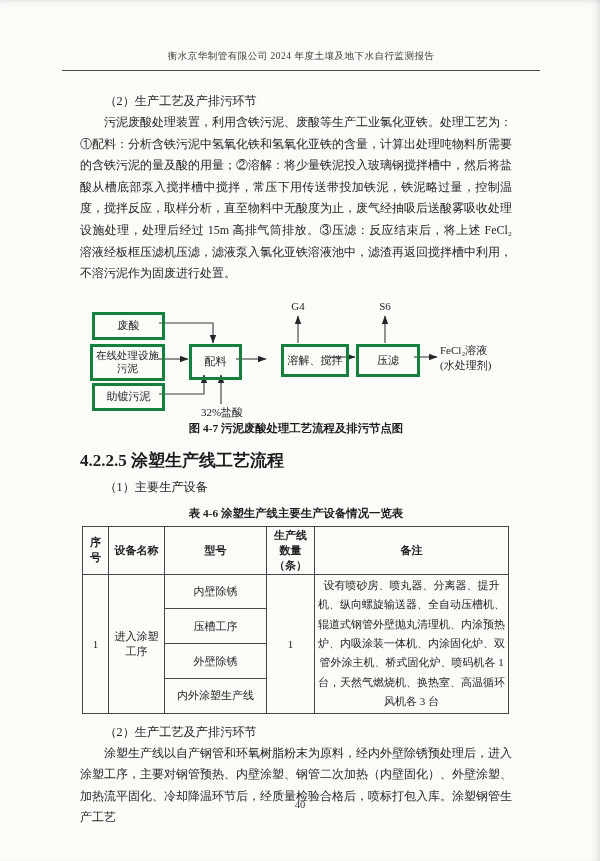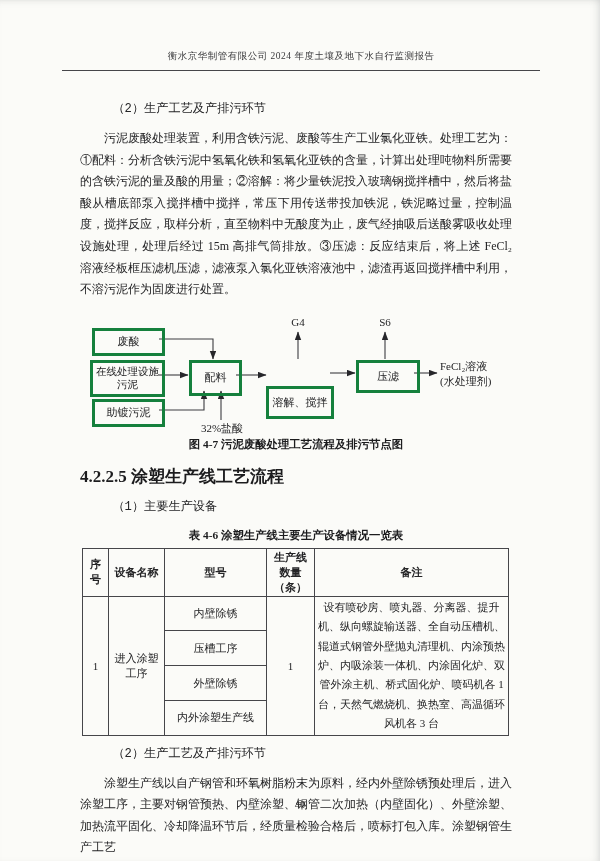--- a/index.html
+++ b/index.html
@@ -13,21 +13,21 @@
     overflow:hidden;
     box-shadow:inset -6px 0 10px -6px rgba(120,125,130,.35), inset 0 6px 10px -8px rgba(120,125,130,.3);
   }
   .doc-header{
     position:absolute;left:62px;top:50px;width:478px;
     text-align:center;font-size:9.5px;letter-spacing:.5px;color:#3a3a3c;
     padding-bottom:7px;border-bottom:1.4px solid #46464a;
   }
   .content{position:absolute;left:80px;top:90px;width:432px;}
   p.body-par{margin:0;font-size:12px;line-height:21.6px;text-align:justify;text-indent:2em;color:#242426;}
-  p.sub-heading{margin:8px;font-size:12.2px;line-height:22px;text-indent:2em;color:#242426;font-family:Liberation Mono, monospace;}
+  p.sub-heading{margin:0;font-size:12.2px;line-height:22px;text-indent:2em;color:#242426;}
   .section-heading{margin:13px 0 4px 0;font-size:17px;font-weight:bold;line-height:22px;color:#1c1c1e;}
   .fig-caption,.tbl-title{margin:2px 0 0 0;text-align:center;font-size:11.4px;font-weight:bold;color:#1c1c1e;line-height:18px;}
   .tbl-title{margin-top:6px;margin-bottom:4px;}
 
   
   .diagram{position:relative;width:470px;height:118px;margin:14px 0 0 2px;}
   .diagram svg{position:absolute;left:0;top:0;width:470px;height:118px;}
   .dbox{
     position:absolute;border:3px solid #15803d;background:transparent;
     display:flex;align-items:center;justify-content:center;
@@ -86,21 +86,21 @@
         <polyline points="216,44 216,17" fill="none" stroke="#3c3c40" stroke-width="1.1" marker-end="url(#arr)"></polyline>
 
         <polyline points="303,44 303,17" fill="none" stroke="#3c3c40" stroke-width="1.1" marker-end="url(#arr)"></polyline>
       </svg>
 
       <div class="dbox" style="left:10px;top:13px;width:67px;height:22px;">废酸</div>
       <div class="dbox" style="left:8px;top:45px;width:69px;height:31px;font-size:10.5px;">在线处理设施
 污泥</div>
       <div class="dbox" style="left:10px;top:84px;width:67px;height:22px;">助镀污泥</div>
       <div class="dbox" style="left:107px;top:45px;width:47px;height:30px;">配料</div>
-      <div class="dbox" style="left:184px;top:45px;width:62px;height:27px;margin-top:26px;">溶解、搅拌</div>
+      <div class="dbox" style="left:199px;top:45px;width:62px;height:27px;">溶解、搅拌</div>
       <div class="dbox" style="left:274px;top:45px;width:58px;height:27px;">压滤</div>
 
       <div class="dlabel" style="left:196px;top:0px;width:40px;">G4</div>
       <div class="dlabel" style="left:283px;top:0px;width:40px;">S6</div>
       <div class="dlabel" style="left:110px;top:106px;width:60px;">32%盐酸</div>
       <div class="dlabel" style="left:358px;top:44px;width:80px;text-align:left;line-height:15px;">FeCl₂溶液
 (水处理剂)</div>
     </div>
 
     <p class="fig-caption">图 4-7  污泥废酸处理工艺流程及排污节点图</p>

